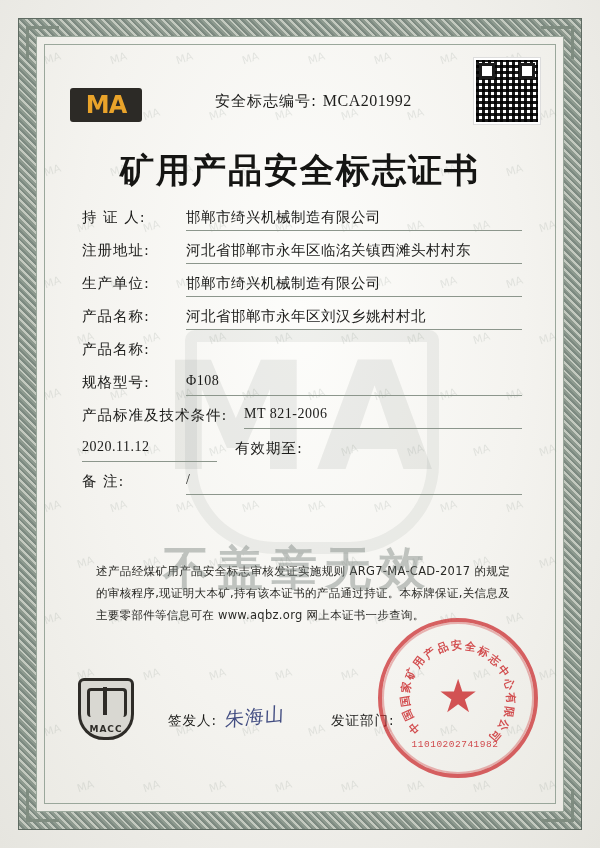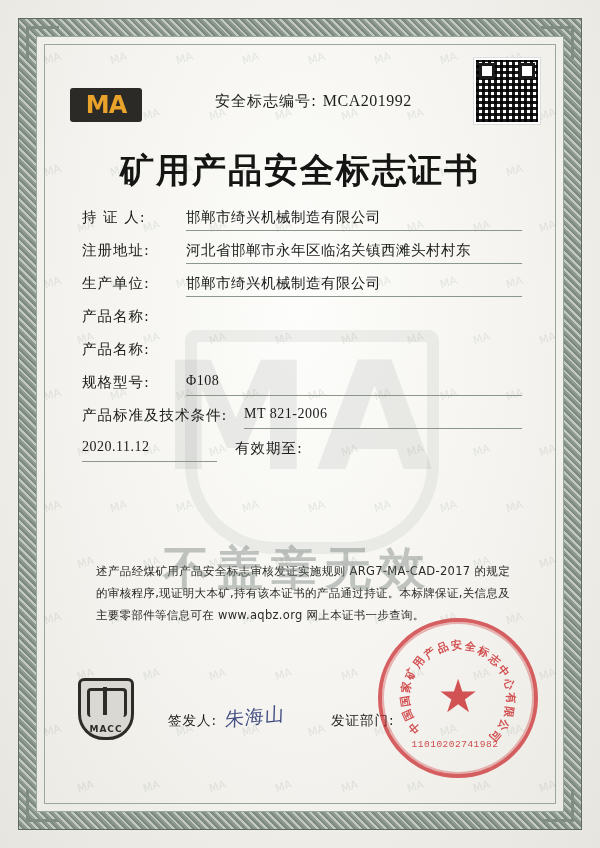--- a/index.html
+++ b/index.html
@@ -504,35 +504,40 @@
     <div class="row">
       <div class="label">注册地址:</div>
       <div class="value">河北省邯郸市永年区临洺关镇西滩头村村东</div>
     </div>
     <div class="row">
       <div class="label">生产单位:</div>
       <div class="value">邯郸市绮兴机械制造有限公司</div>
     </div>
     <div class="row">
       <div class="label">产品名称:</div>
+      <div class="value">河北省邯郸市永年区刘汉乡姚村村北</div>
     </div>
     <div class="row">
       <div class="label">产品名称:</div>
     </div>
     <div class="row">
       <div class="label">规格型号:</div>
       <div class="value mono">Φ108</div>
     </div>
     <div class="row">
       <div class="label" style="width:162px">产品标准及技术条件:</div>
       <div class="value mono">MT 821-2006</div>
     </div>
     <div class="row split">
       <div class="value mono">2020.11.12</div>
       <div class="label2">有效期至:</div>
+    </div>
+    <div class="row">
+      <div class="label">备   注:</div>
+      <div class="value mono">/</div>
     </div>
   </div>
 
   <div class="legal">述产品经煤矿用产品安全标志审核发证实施规则 ARG7-MA-CAD-2017 的规定的审核程序,现证明大本矿,持有该本证书的产品通过持证。本标牌保证,关信息及主要零部件等信息可在 www.aqbz.org 网上本证书一步查询。</div>
   <div class="wm-invalid">不盖章无效</div>
 
   <div class="macc-badge">
     <div class="shape"></div>
     <div class="pick"></div>
     <div class="label">MACC</div>

